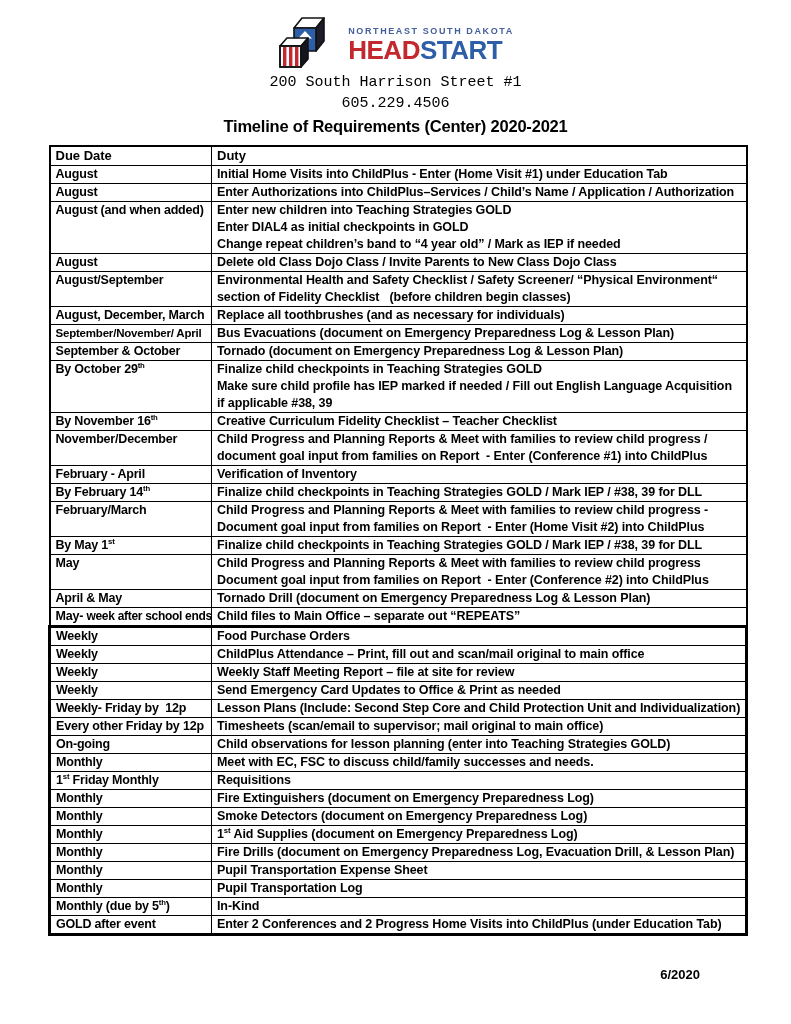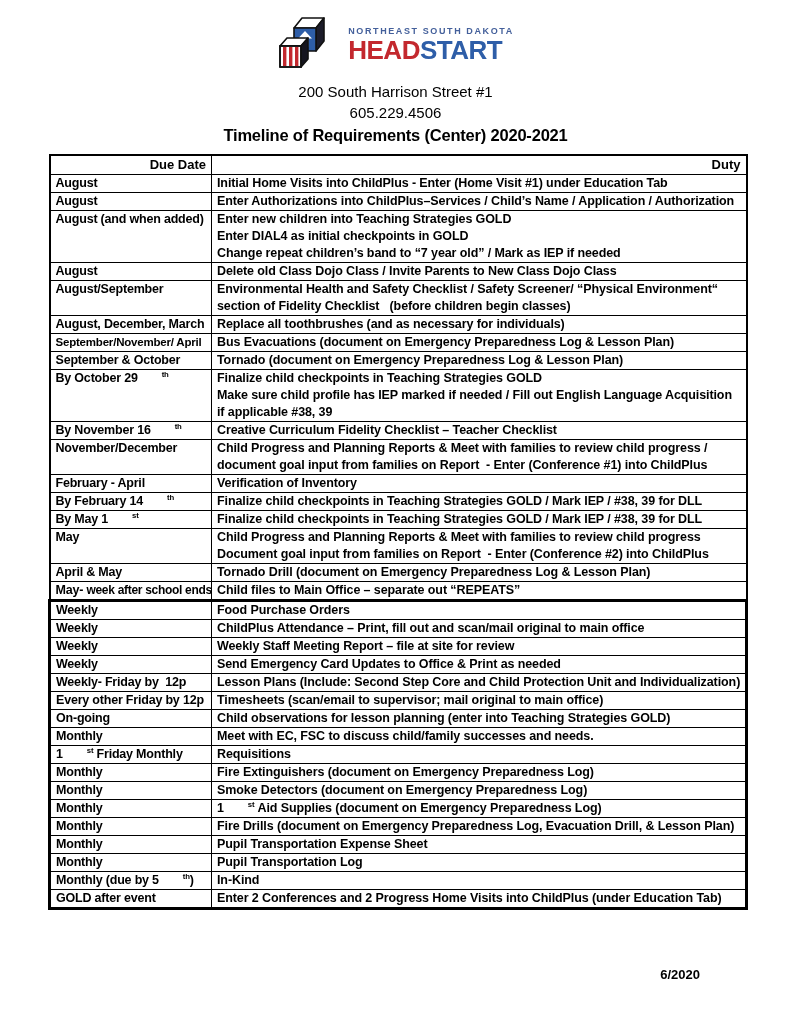--- a/index.html
+++ b/index.html
@@ -31,24 +31,24 @@
   }
   .wordmark {
     font-size: 26px;
     font-weight: 800;
     letter-spacing: -0.5px;
     line-height: 26px;
   }
   .wordmark .head { color: #c3282e; }
   .wordmark .start { color: #2e5ea8; }
   .address-block {
-    font-family: Liberation Sans, sans-serif;
+    font-family: Liberation Mono, monospace;
     font-size: 15px;
     line-height: 20.5px;
-    margin-top: 11px;
+    margin-top: 2px;
   }
   .doc-title {
     font-size: 16.5px;
     font-weight: bold;
     margin-top: 3px;
     letter-spacing: -0.2px;
   }
   table.req-table {
     border-collapse: collapse;
     table-layout: fixed;
@@ -59,34 +59,34 @@
   col.c-due { width: 162px; }
   col.c-duty { width: 535px; }
   th, td {
     border: 1px solid #000;
     padding: 0 5px;
     vertical-align: top;
     font-weight: bold;
     overflow: hidden;
   }
   th {
-    text-align: right;
+    text-align: left;
     font-size: 13px;
     line-height: 18px;
     height: 19px;
   }
   td .line {
     white-space: nowrap;
     font-size: 12.5px;
     line-height: 17px;
     letter-spacing: -0.1px;
   }
   td.due .line { letter-spacing: -0.2px; }
   tbody.boxed { border: 3px solid #000; }
-  sup { font-size: 62%; line-height: 0; margin-left: 24px; }
+  sup { font-size: 62%; line-height: 0; }
   .small-suffix { font-size: 12px; letter-spacing: -0.3px; }
   .page-footer {
     position: absolute;
     right: 91px;
     top: 967px;
     font-size: 13px;
     font-weight: bold;
     margin-left: 24px;
   }
   svg .edge { stroke: #111; stroke-width: 1.6; stroke-linejoin: round; }
@@ -151,21 +151,21 @@
           <div class="line">Enter Authorizations into ChildPlus–Services / Child’s Name / Application / Authorization</div>
         </td>
       </tr>
       <tr>
         <td class="due">
           <div class="line">August (and when added)</div>
         </td>
         <td class="duty">
           <div class="line">Enter new children into Teaching Strategies GOLD</div>
           <div class="line">Enter DIAL4 as initial checkpoints in GOLD</div>
-          <div class="line">Change repeat children’s band to “7 year old” / Mark as IEP if needed</div>
+          <div class="line">Change repeat children’s band to “4 year old” / Mark as IEP if needed</div>
         </td>
       </tr>
       <tr>
         <td class="due">
           <div class="line">August</div>
         </td>
         <td class="duty">
           <div class="line">Delete old Class Dojo Class / Invite Parents to New Class Dojo Class</div>
         </td>
       </tr>
@@ -240,20 +240,29 @@
       <tr>
         <td class="due">
           <div class="line">By February 14<sup>th</sup></div>
         </td>
         <td class="duty">
           <div class="line">Finalize child checkpoints in Teaching Strategies GOLD / Mark IEP / #38, 39 for DLL</div>
         </td>
       </tr>
       <tr>
         <td class="due">
+          <div class="line">February/March</div>
+        </td>
+        <td class="duty">
+          <div class="line">Child Progress and Planning Reports &amp; Meet with families to review child progress -</div>
+          <div class="line">Document goal input from families on Report&nbsp; - Enter (Home Visit #2) into ChildPlus</div>
+        </td>
+      </tr>
+      <tr>
+        <td class="due">
           <div class="line">By May 1<sup>st</sup></div>
         </td>
         <td class="duty">
           <div class="line">Finalize child checkpoints in Teaching Strategies GOLD / Mark IEP / #38, 39 for DLL</div>
         </td>
       </tr>
       <tr>
         <td class="due">
           <div class="line">May</div>
         </td>

